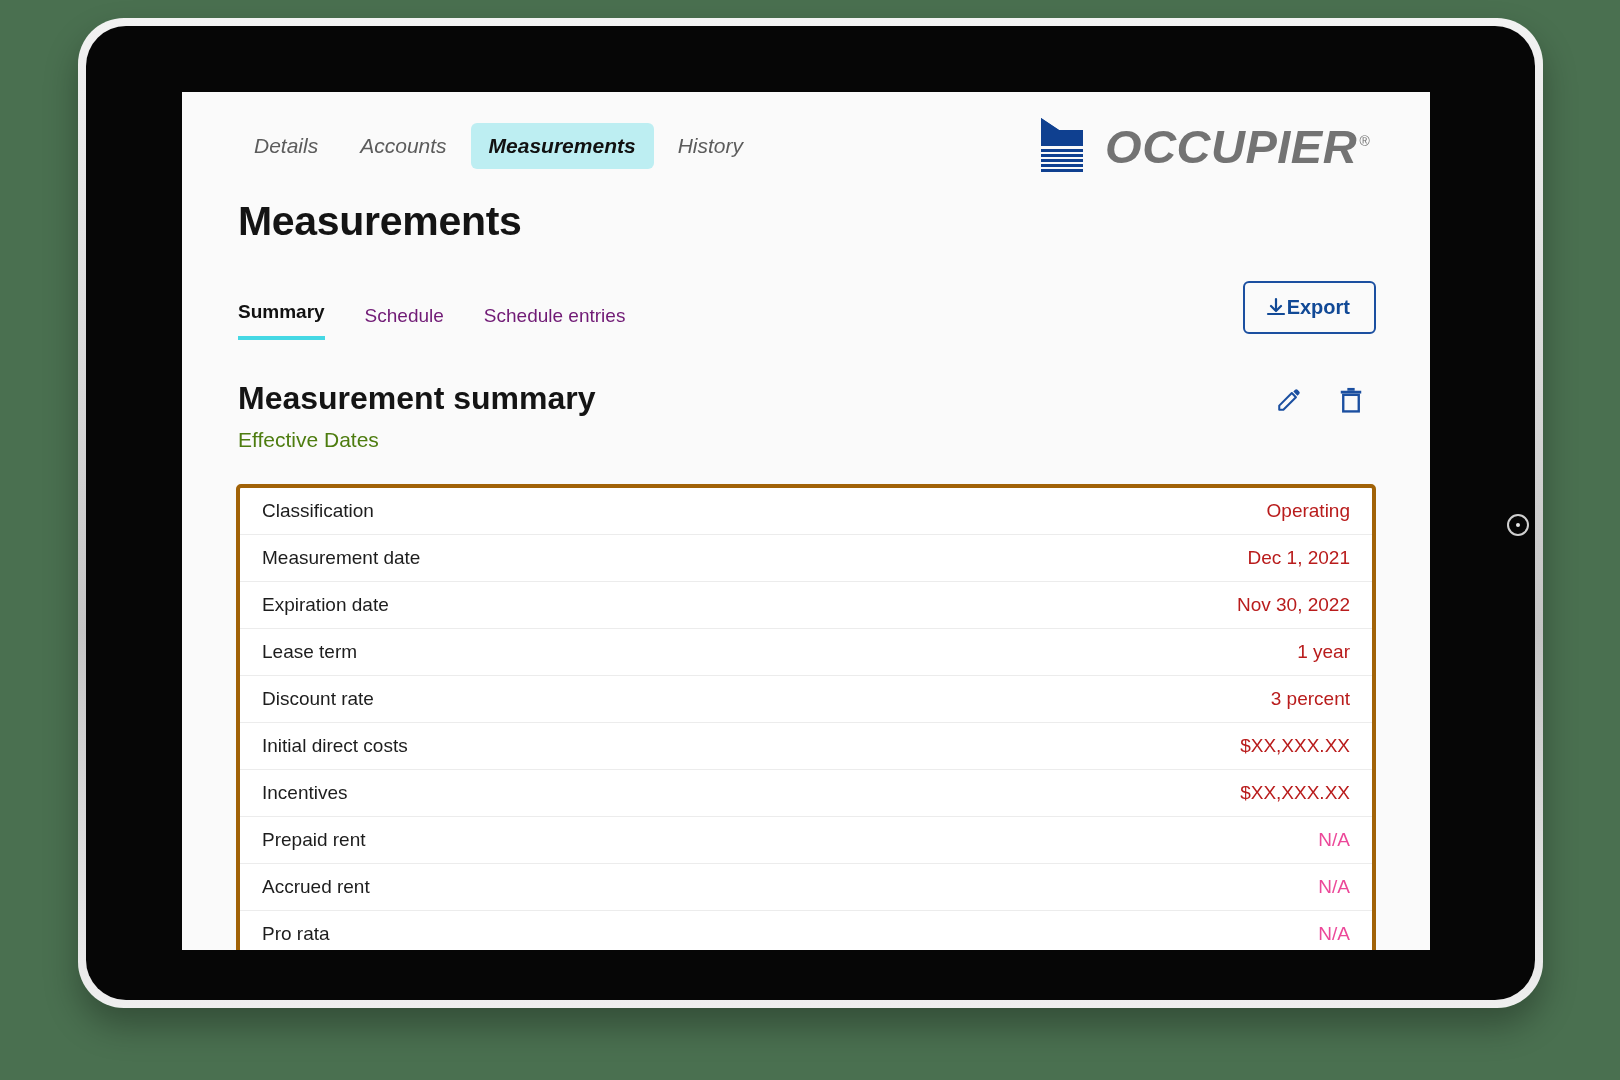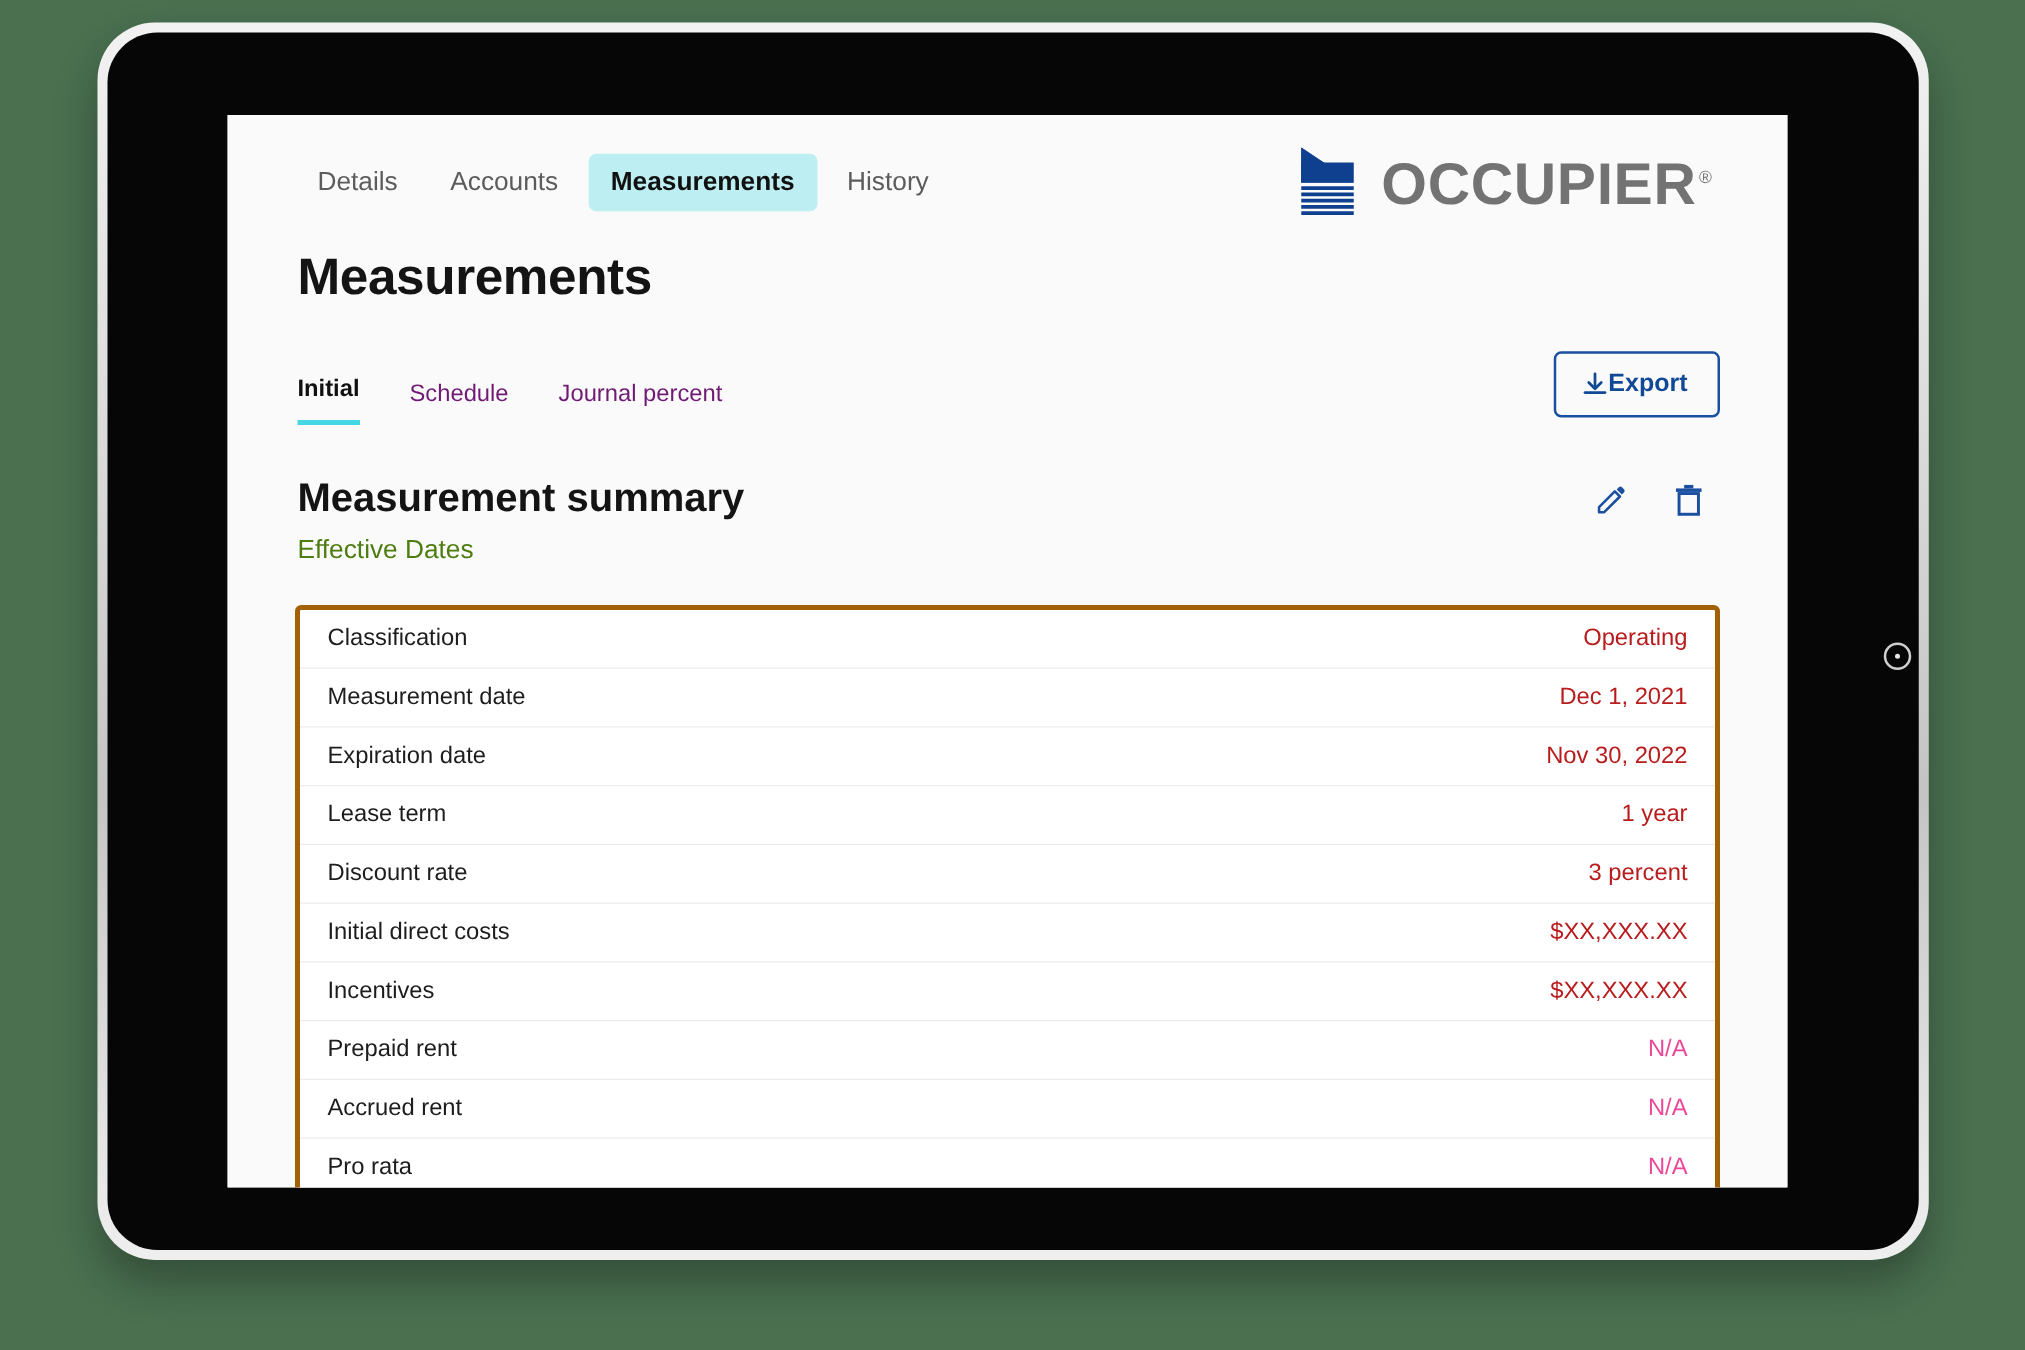--- a/index.html
+++ b/index.html
@@ -92,20 +92,21 @@
     padding: 0 54px;
     box-sizing: border-box;
   }
 
   
   .topbar {
     display: flex;
     align-items: center;
     justify-content: space-between;
     padding-top: 24px;
+    font-style: italic;
   }
   .tabs {
     display: flex;
     align-items: center;
     gap: 6px;
   }
   .tab {
     font-size: 21px;
     color: #5c5c5c;
     padding: 11px 18px;
@@ -291,23 +292,23 @@
                 <path d="M2 2 L44 30 L2 30 Z" fill="#0f4090"></path>
               </svg>
               <div class="logo-text"><span>OCCUPIER</span><span class="reg">®</span></div>
             </div>
           </div>
 
           <h1 class="page-title">Measurements</h1>
 
           <div class="subrow">
             <div class="subtabs">
-              <div class="subtab active">Initial</div>
+              <div class="subtab active">Summary</div>
               <div class="subtab">Schedule</div>
-              <div class="subtab">Journal percent</div>
+              <div class="subtab">Schedule entries</div>
             </div>
 
             <div class="export-btn">
               <svg width="22" height="22" viewBox="0 0 22 22">
                 <path d="M11 2 L11 13" stroke="#114996" stroke-width="2.2" stroke-linecap="round" fill="none"></path>
                 <polyline points="6,9 11,14 16,9" stroke="#114996" stroke-width="2.2" fill="none" stroke-linecap="round" stroke-linejoin="round"></polyline>
                 <path d="M3 17 L19 17" stroke="#114996" stroke-width="2.2" stroke-linecap="round" fill="none"></path>
               </svg>
               <span>Export</span>
             </div>

